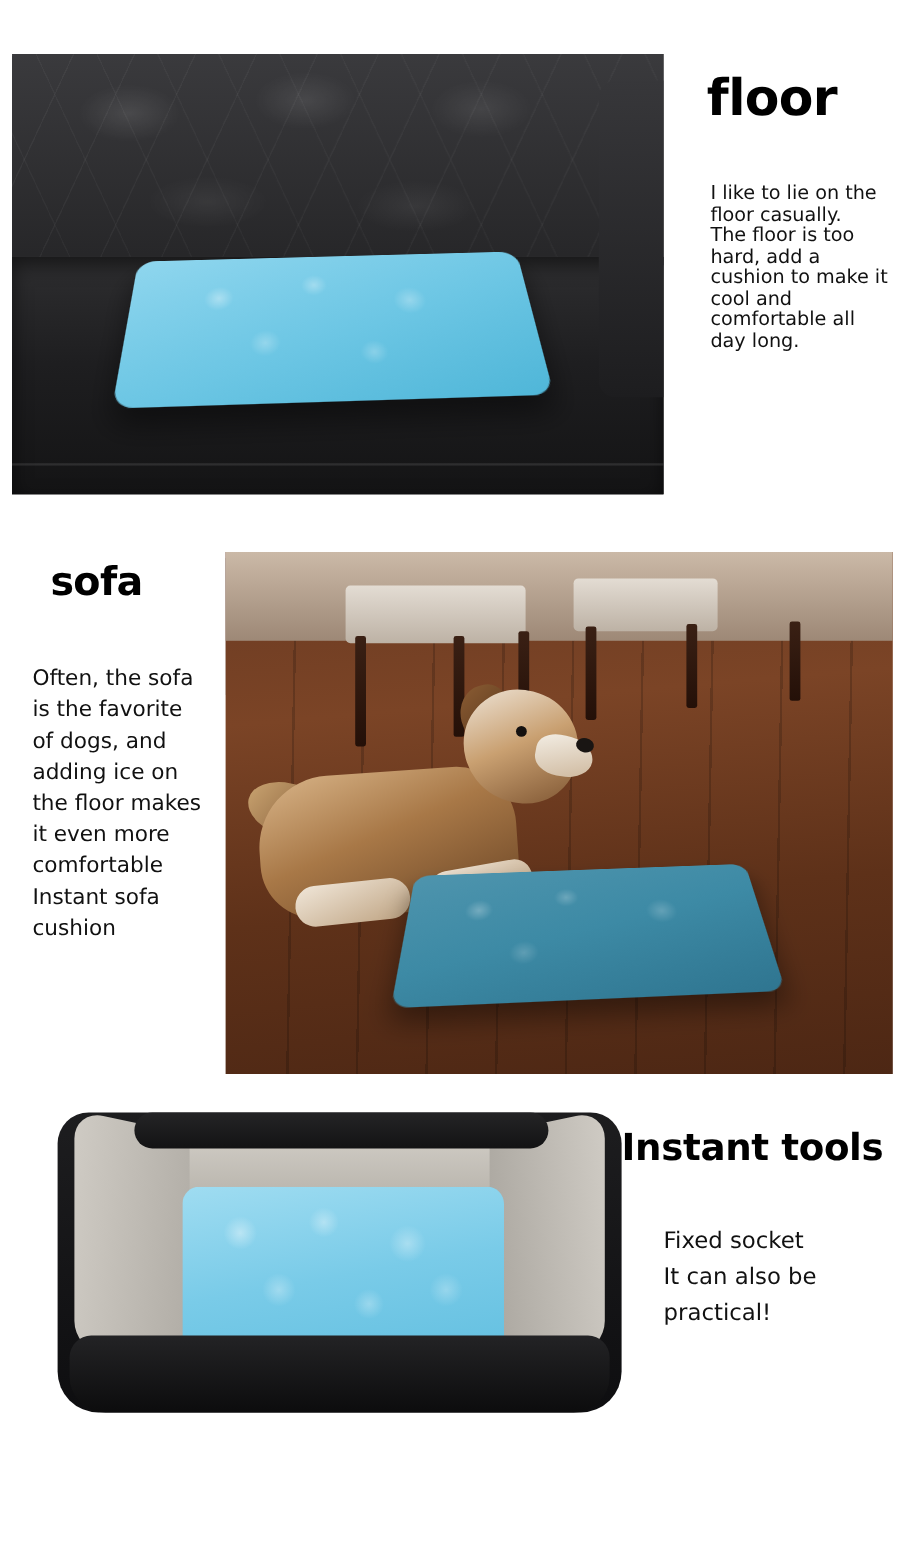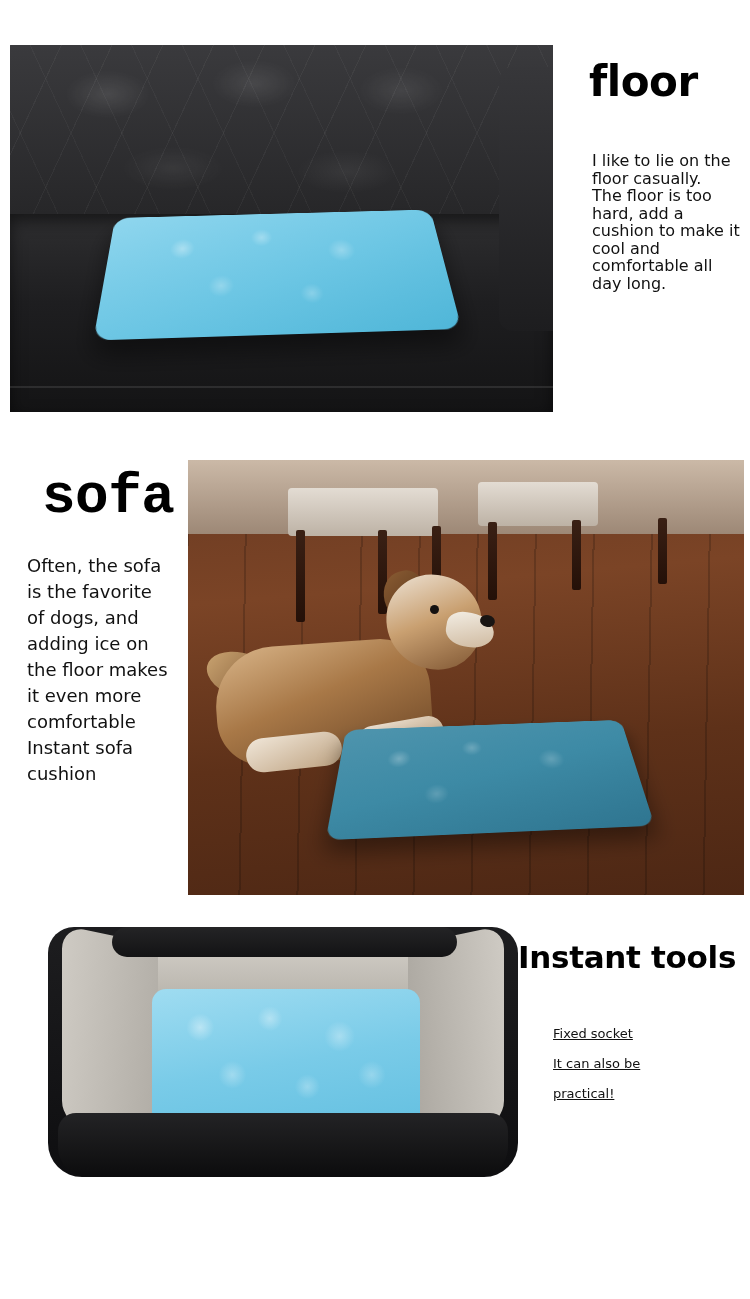--- a/index.html
+++ b/index.html
@@ -216,25 +216,24 @@
       linear-gradient(165deg,#4e94ad 0%,#3d8aa5 50%,#2f7590 100%);
     border-radius: 14px;
     transform: perspective(500px) rotateX(40deg) rotate(-3deg);
     box-shadow: 0 14px 22px rgba(0,0,0,0.40);
   }
 
   .sofa-title {
     position: absolute;
     left: 42px;
     top: 40px;
-    font-size: 56px;
+    font-size: 33px;
     font-weight: 800;
     letter-spacing: -0.5px;
     color: #000000;
-    font-family: Liberation Mono, monospace;
   }
   .sofa-body {
     position: absolute;
     left: 27px;
     top: 128px;
     width: 160px;
     font-size: 18px;
     line-height: 26px;
     color: #111111;
     white-space: pre-line;
@@ -315,25 +314,24 @@
     font-weight: 800;
     letter-spacing: -0.3px;
     color: #000000;
     white-space: nowrap;
   }
   .nesting-body {
     position: absolute;
     left: 553px;
     top: 124px;
     width: 180px;
-    font-size: 13px;
+    font-size: 19px;
     line-height: 30px;
     color: #111111;
     white-space: pre-line;
-    text-decoration: underline;
   }
 </style>
 </head>
 <body>
 
 <div class="section1">
 
   <div class="photo-sofa-leather">
     <div class="leather-back"></div>
     <div class="leather-seat"></div>

